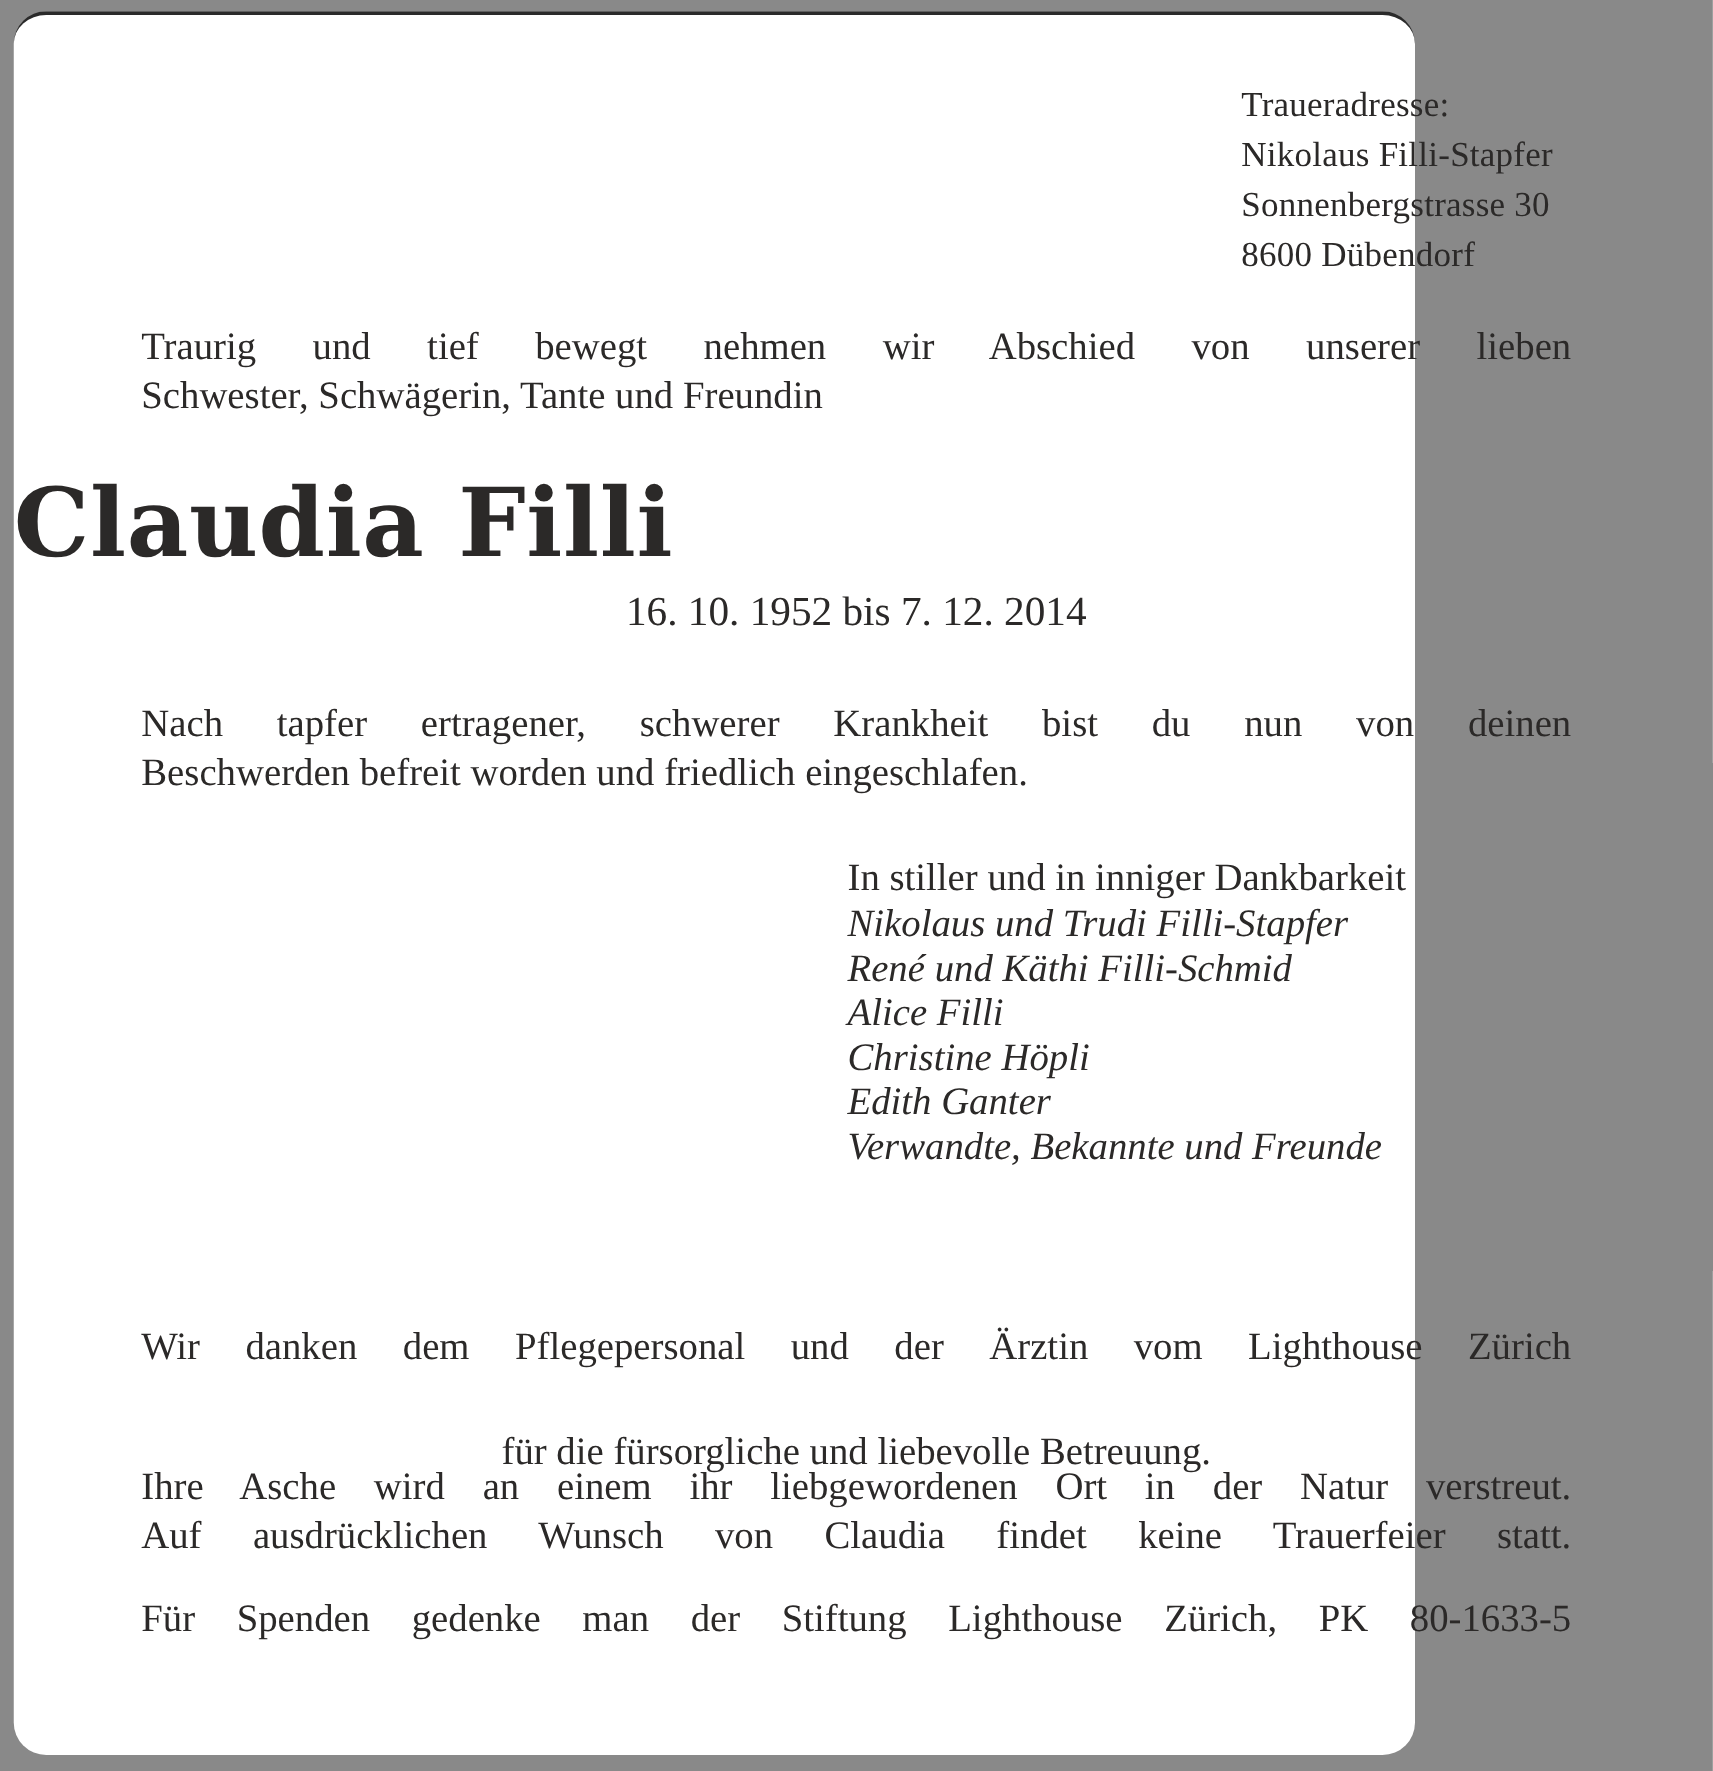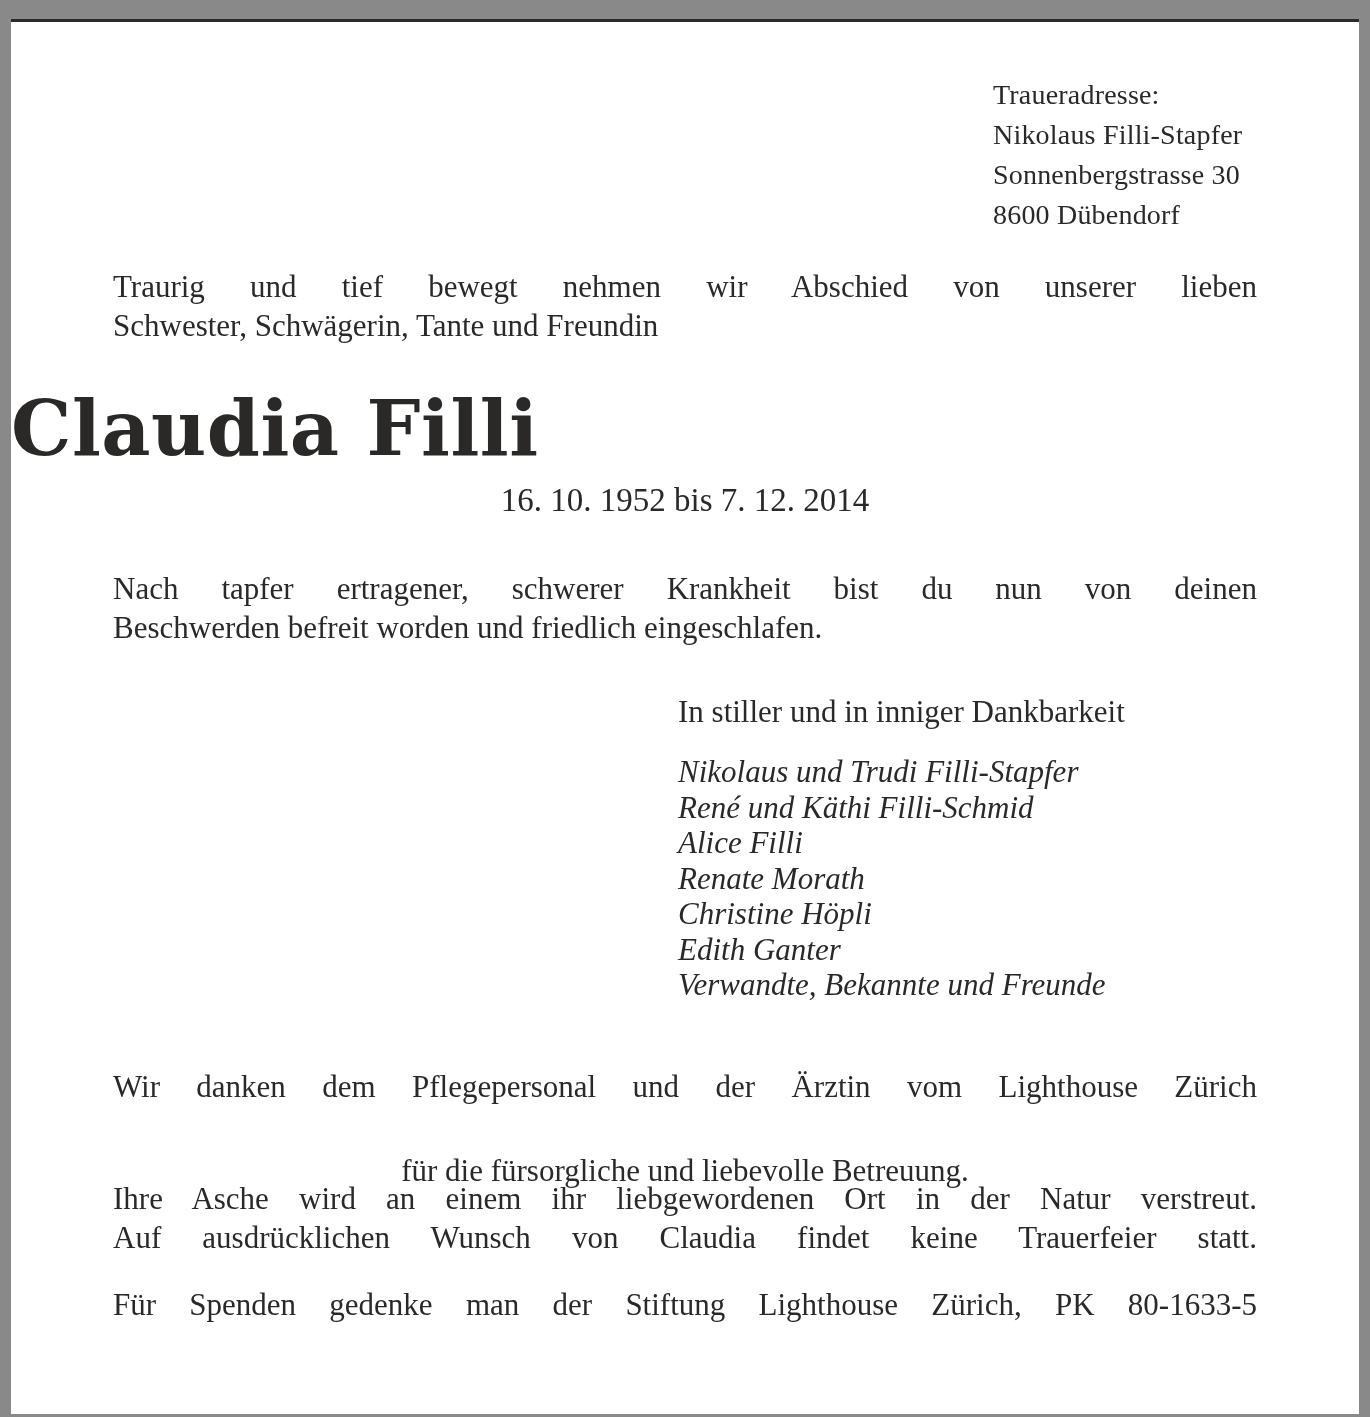--- a/index.html
+++ b/index.html
@@ -16,24 +16,25 @@
     color: var(--ink);
     overflow: hidden;
   }
   .scan-frame {
     position: relative;
     width: 1370px; height: 1417px;
     background: var(--frame);
   }
   .page {
     position: absolute;
-    left: 11px; top: 19px;
-    width: 1348px; height: 1395px;
+    left: 11px; top: 9px;
+    width: 1121px; height: 1395px;
     background: var(--page);
     border-top: 3px solid var(--rule);
+    border-radius: 26px;
   }
   
   .address {
     position: absolute;
     left: 982px; top: 53px;
     width: 330px;
     font-size: 28px;
     line-height: 40px;
     letter-spacing: 0.2px;
   }
@@ -77,21 +78,21 @@
     line-height: 40px;
   }
   .gratitude {
     position: absolute;
     left: 667px; top: 672px;
     width: 620px;
     font-size: 31px;
   }
   .gratitude-header {
     line-height: 36px;
-    margin-bottom: 24px;
+    margin-bottom: 1px;
   }
   .gratitude-name {
     font-style: italic;
     line-height: 35.5px;
   }
 </style>
 </head>
 <body>
 
 <div class="scan-frame">
@@ -116,21 +117,20 @@
     <div class="bodypar condolence">
       <div class="line-justify">Nach tapfer ertragener, schwerer Krankheit bist du nun von deinen</div>
       <div class="line-left">Beschwerden befreit worden und friedlich eingeschlafen.</div>
     </div>
 
     <div class="gratitude">
       <div class="gratitude-header">In stiller und in inniger Dankbarkeit</div>
       <div class="gratitude-name">Nikolaus und Trudi Filli-Stapfer</div>
       <div class="gratitude-name">René und Käthi Filli-Schmid</div>
       <div class="gratitude-name">Alice Filli</div>
-      <div class="gratitude-name">Renate Morath</div>
       <div class="gratitude-name">Christine Höpli</div>
       <div class="gratitude-name">Edith Ganter</div>
       <div class="gratitude-name">Verwandte, Bekannte und Freunde</div>
     </div>
 
     <div class="bodypar thanks">
       <div class="line-justify">Wir danken dem Pflegepersonal und der Ärztin vom Lighthouse Zürich</div>
       <div class="line-center">für die fürsorgliche und liebevolle Betreuung.</div>
     </div>
 

